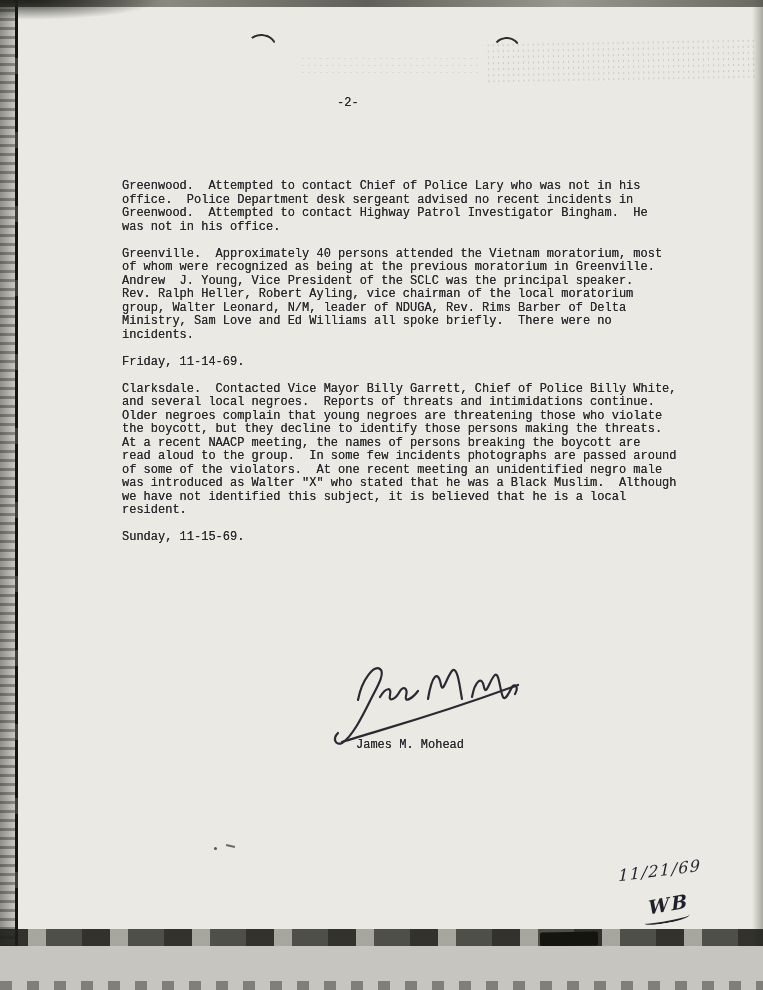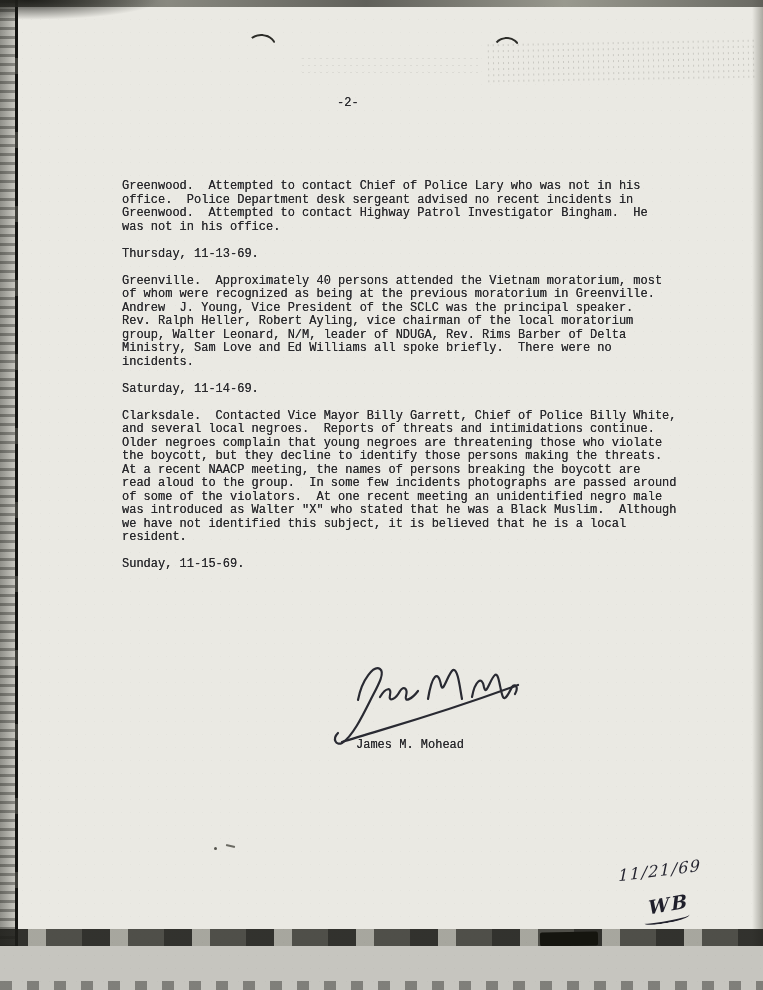--- a/index.html
+++ b/index.html
@@ -123,29 +123,28 @@
   <div class="arc arc1"></div>
   <div class="arc arc2"></div>
 
   <div class="type page-number">-2-</div>
 
   <div class="body-text">
     <p class="type para">Greenwood.  Attempted to contact Chief of Police Lary who was not in his
 office.  Police Department desk sergeant advised no recent incidents in
 Greenwood.  Attempted to contact Highway Patrol Investigator Bingham.  He
 was not in his office.</p>
-    <p class="type para">Thursday, 11-13-69.</p>
     <p class="type para">Greenville.  Approximately 40 persons attended the Vietnam moratorium, most
 of whom were recognized as being at the previous moratorium in Greenville.
 Andrew  J. Young, Vice President of the SCLC was the principal speaker.
 Rev. Ralph Heller, Robert Ayling, vice chairman of the local moratorium
 group, Walter Leonard, N/M, leader of NDUGA, Rev. Rims Barber of Delta
 Ministry, Sam Love and Ed Williams all spoke briefly.  There were no
 incidents.</p>
-    <p class="type para">Saturday, 11-14-69.</p>
+    <p class="type para">Friday, 11-14-69.</p>
     <p class="type para">Clarksdale.  Contacted Vice Mayor Billy Garrett, Chief of Police Billy White,
 and several local negroes.  Reports of threats and intimidations continue.
 Older negroes complain that young negroes are threatening those who violate
 the boycott, but they decline to identify those persons making the threats.
 At a recent NAACP meeting, the names of persons breaking the boycott are
 read aloud to the group.  In some few incidents photographs are passed around
 of some of the violators.  At one recent meeting an unidentified negro male
 was introduced as Walter "X" who stated that he was a Black Muslim.  Although
 we have not identified this subject, it is believed that he is a local
 resident.</p>

